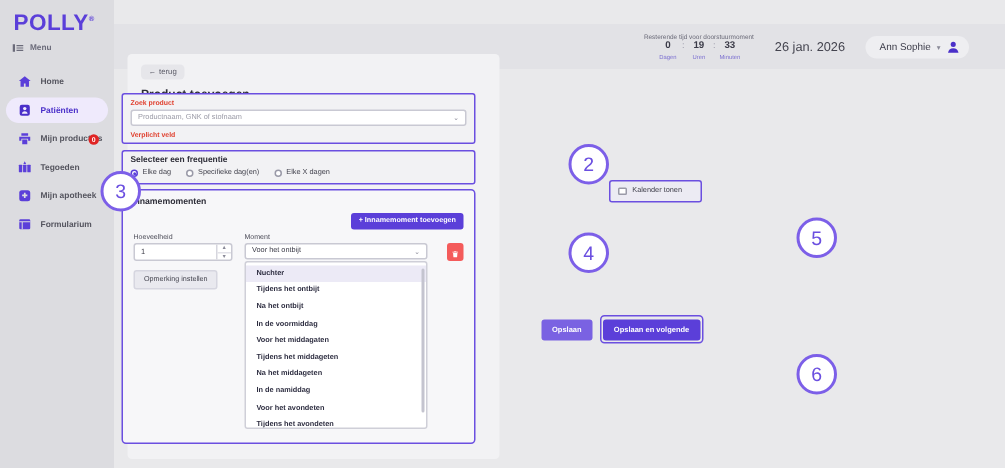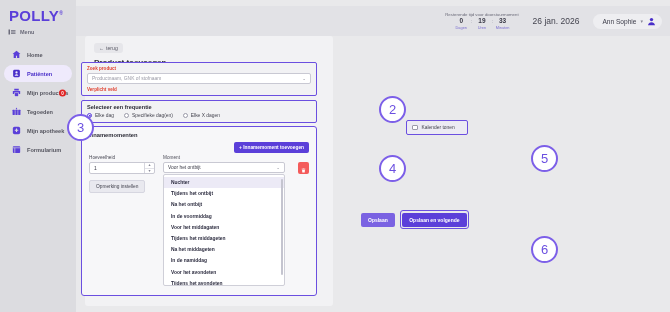--- a/index.html
+++ b/index.html
@@ -38,23 +38,23 @@
   .nav-item.active .ico { color: #4a2fc9; }
   .badge-count {
     position: absolute; right: 6px; top: 50%; transform: translateY(-50%);
     background: #e02424; color: #fff; font-size: 4.6px; font-weight: bold;
     width: 7px; height: 7px; border-radius: 50%;
     display: flex; align-items: center; justify-content: center;
   }
 
   
   .topbar {
-    position: absolute; left: 76px; top: 6px; width: 594px; height: 30px;
+    position: absolute; left: 76px; top: 16px; width: 594px; height: 30px;
     background: #e2e2e6; display: flex; align-items: center; justify-content: flex-end;
-    padding-right: 8px; gap: 14px;
+    padding-right: 24px; gap: 14px;
   }
   .countdown { text-align: center; }
   .countdown .cd-title { font-size: 4.3px; color: #6a6a78; margin-bottom: 1px; }
   .cd-nums { display: flex; align-items: flex-start; gap: 2px; justify-content: center; }
   .cd-unit { display: flex; flex-direction: column; align-items: center; width: 15px; }
   .cd-unit .num { font-size: 6.5px; font-weight: bold; color: #3b3b48; line-height: 1; }
   .cd-unit .ulab { font-size: 3.9px; color: #7b6fd0; margin-top: 1px; }
   .cd-sep { font-size: 6px; color: #9a9aa8; line-height: 1; }
   .topdate { font-size: 8.5px; color: #44444f; white-space: nowrap; }
   .userchip {

